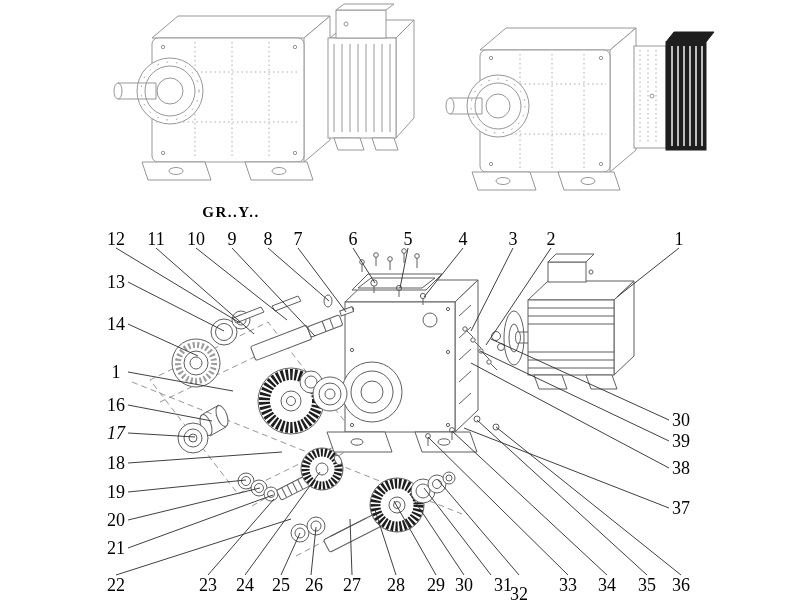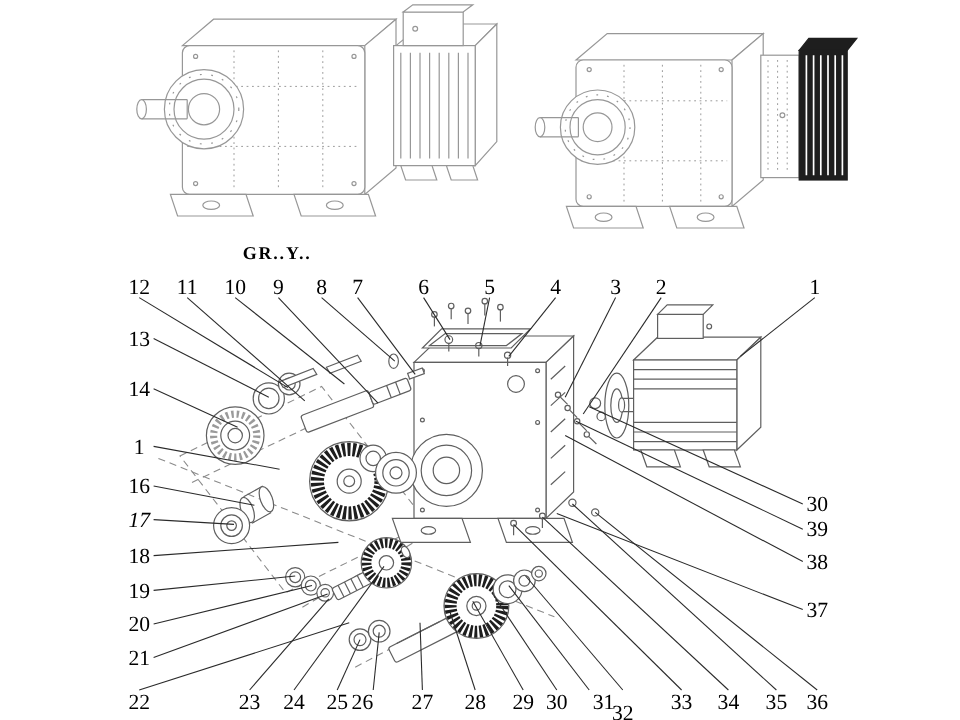--- a/index.html
+++ b/index.html
@@ -346,21 +346,21 @@
       <div class="callout" style="left: 116px; top: 405px;">16</div>
       <div class="callout" style="left: 116px; top: 433px; font-style: italic;">17</div>
       <div class="callout" style="left: 116px; top: 463px;">18</div>
       <div class="callout" style="left: 116px; top: 492px;">19</div>
       <div class="callout" style="left: 116px; top: 520px;">20</div>
       <div class="callout" style="left: 116px; top: 548px;">21</div>
       <div class="callout" style="left: 116px; top: 585px;">22</div>
       <div class="callout" style="left: 208px; top: 585px;">23</div>
       <div class="callout" style="left: 245px; top: 585px;">24</div>
       <div class="callout" style="left: 281px; top: 585px;">25</div>
-      <div class="callout" style="left: 302px; top: 585px;">26</div>
+      <div class="callout" style="left: 314px; top: 585px;">26</div>
       <div class="callout" style="left: 352px; top: 585px;">27</div>
       <div class="callout" style="left: 396px; top: 585px;">28</div>
       <div class="callout" style="left: 436px; top: 585px;">29</div>
       <div class="callout" style="left: 464px; top: 585px;">30</div>
       <div class="callout" style="left: 491px; top: 585px; margin-left: 12px;">31</div>
       <div class="callout" style="left: 519px; top: 594px;">32</div>
       <div class="callout" style="left: 568px; top: 585px;">33</div>
       <div class="callout" style="left: 607px; top: 585px;">34</div>
       <div class="callout" style="left: 647px; top: 585px;">35</div>
       <div class="callout" style="left: 681px; top: 585px;">36</div>

